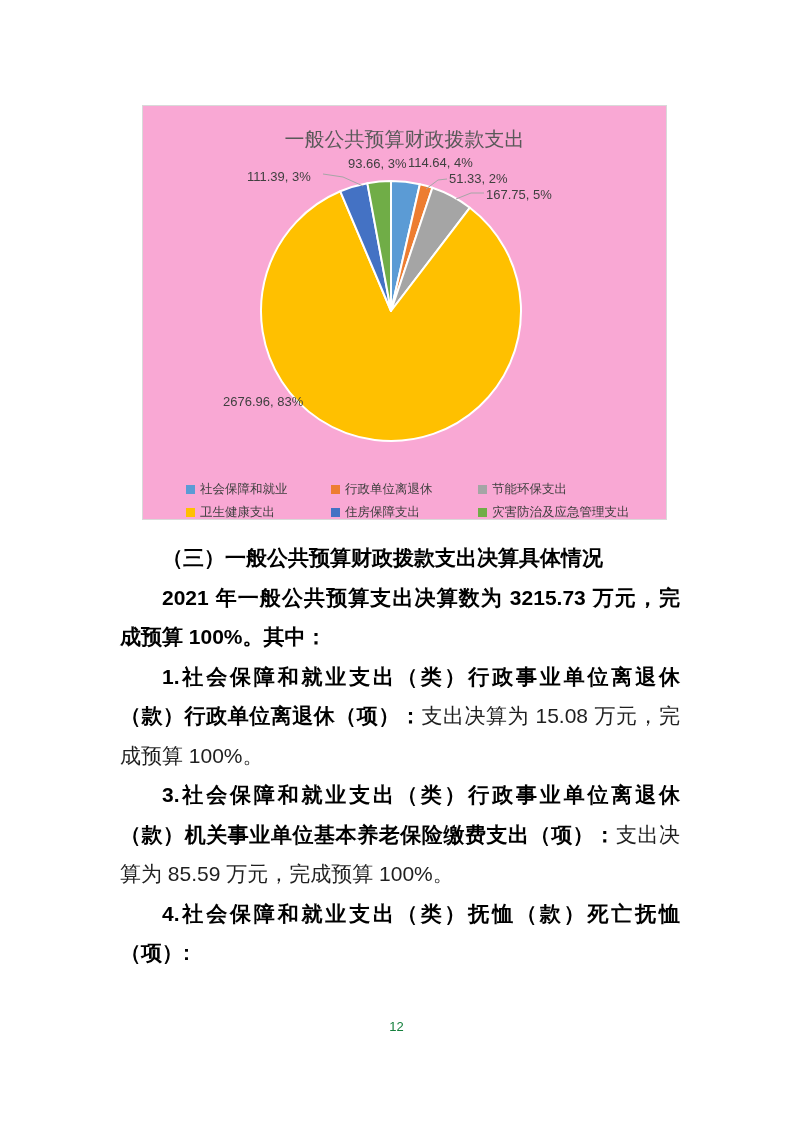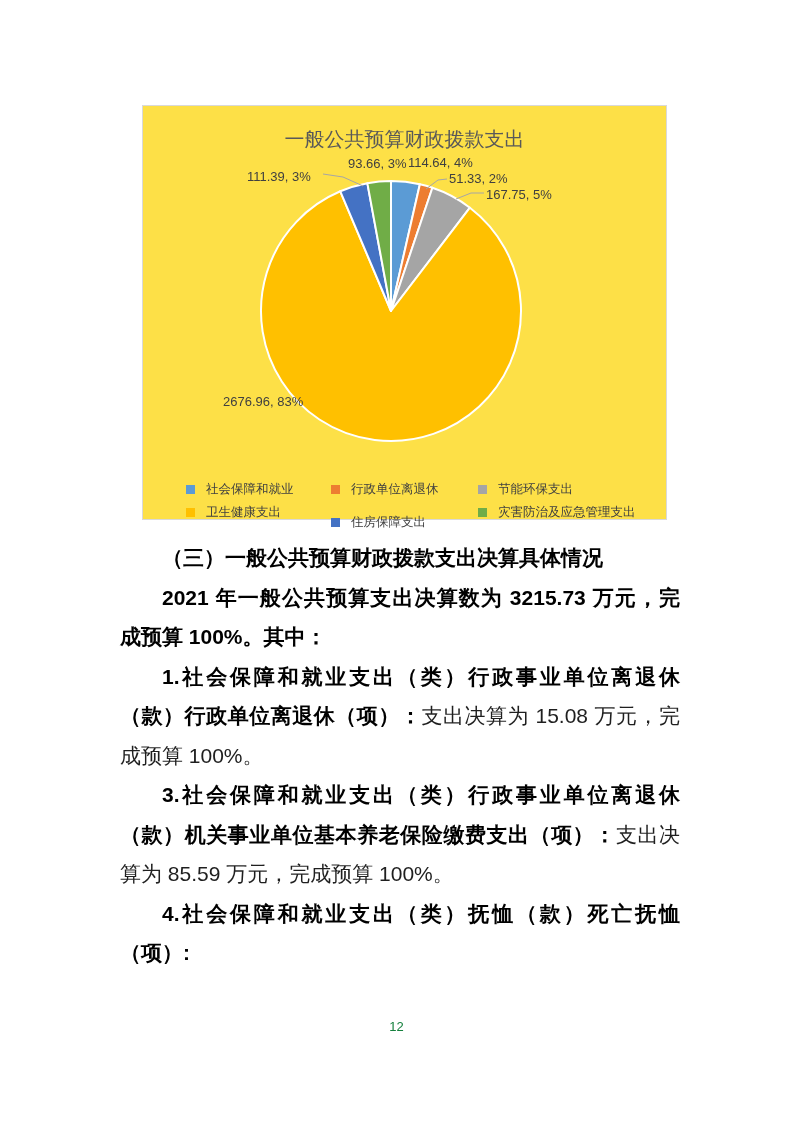--- a/index.html
+++ b/index.html
@@ -2,27 +2,27 @@
 <html><head>
 <meta charset="utf-8">
 <style>
   * { margin: 0; padding: 0; box-sizing: border-box; }
   html, body { background: #ffffff; }
   body { width: 793px; height: 1122px; font-family: "Liberation Sans", sans-serif; }
   .page { position: relative; width: 793px; height: 1122px; background: #ffffff; overflow: hidden; }
 
   
   .chart-box { position: absolute; left: 142px; top: 105px; width: 525px; height: 415px;
-               border: 1px solid #d9d9d9; background: #fde047; }
+               border: 1px solid #d9d9d9; background: #f9a8d4; }
   .chart-title { position: absolute; left: 0; right: 0; top: 20px; text-align: center;
                  font-size: 20px; color: #595959; font-family: "Liberation Sans", sans-serif; }
   #pie-svg { position: absolute; left: 0; top: 0; }
   .pie-label { position: absolute; font-size: 13px; color: #404040; white-space: nowrap;
                font-family: "Liberation Sans", sans-serif; }
-  .legend-item { position: absolute; display: flex; align-items: center; gap: 11px;
+  .legend-item { position: absolute; display: flex; align-items: center; gap: 5px;
                  font-size: 12.5px; color: #404040; white-space: nowrap; }
   .legend-swatch { width: 9px; height: 9px; display: inline-block; flex: 0 0 9px; }
 
   
   .doc { position: absolute; left: 120px; top: 538px; width: 560px;
          font-size: 21px; line-height: 39.5px; color: #000000;
          text-align: justify; font-family: "Liberation Sans", sans-serif; }
   .para { text-indent: 2em; margin: 0; }
   .seg-b { font-weight: 700; color: #000000; }
   .seg-r { font-weight: 400; color: #1f1f1f; }
@@ -66,21 +66,21 @@
           <span>行政单位离退休</span>
         </div>
         <div class="legend-item" style="left: 335px; top: 375px;">
           <span class="legend-swatch" style="background: rgb(165, 165, 165);"></span>
           <span>节能环保支出</span>
         </div>
         <div class="legend-item" style="left: 43px; top: 398px;">
           <span class="legend-swatch" style="background: rgb(255, 192, 0);"></span>
           <span>卫生健康支出</span>
         </div>
-        <div class="legend-item" style="left: 188px; top: 398px; margin-top: 10px;">
+        <div class="legend-item" style="left: 188px; top: 398px;">
           <span class="legend-swatch" style="background: rgb(68, 114, 196);"></span>
           <span>住房保障支出</span>
         </div>
         <div class="legend-item" style="left: 335px; top: 398px;">
           <span class="legend-swatch" style="background: rgb(112, 173, 71);"></span>
           <span>灾害防治及应急管理支出</span>
         </div>
       </div>
   </div>
 

